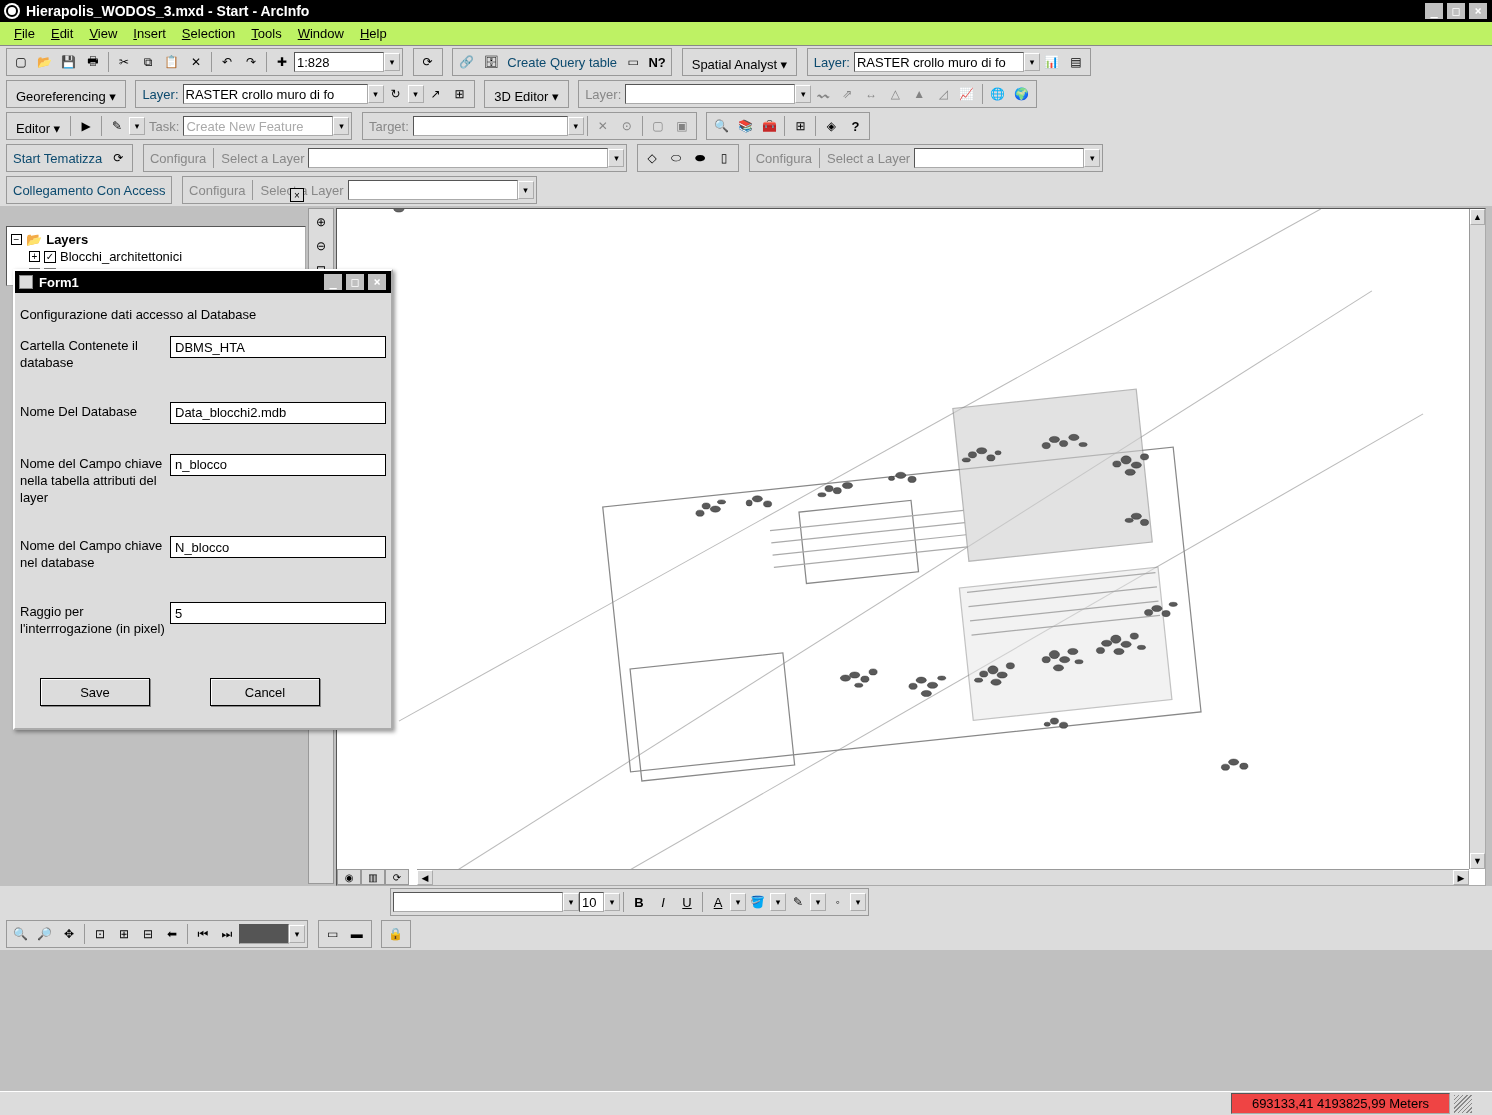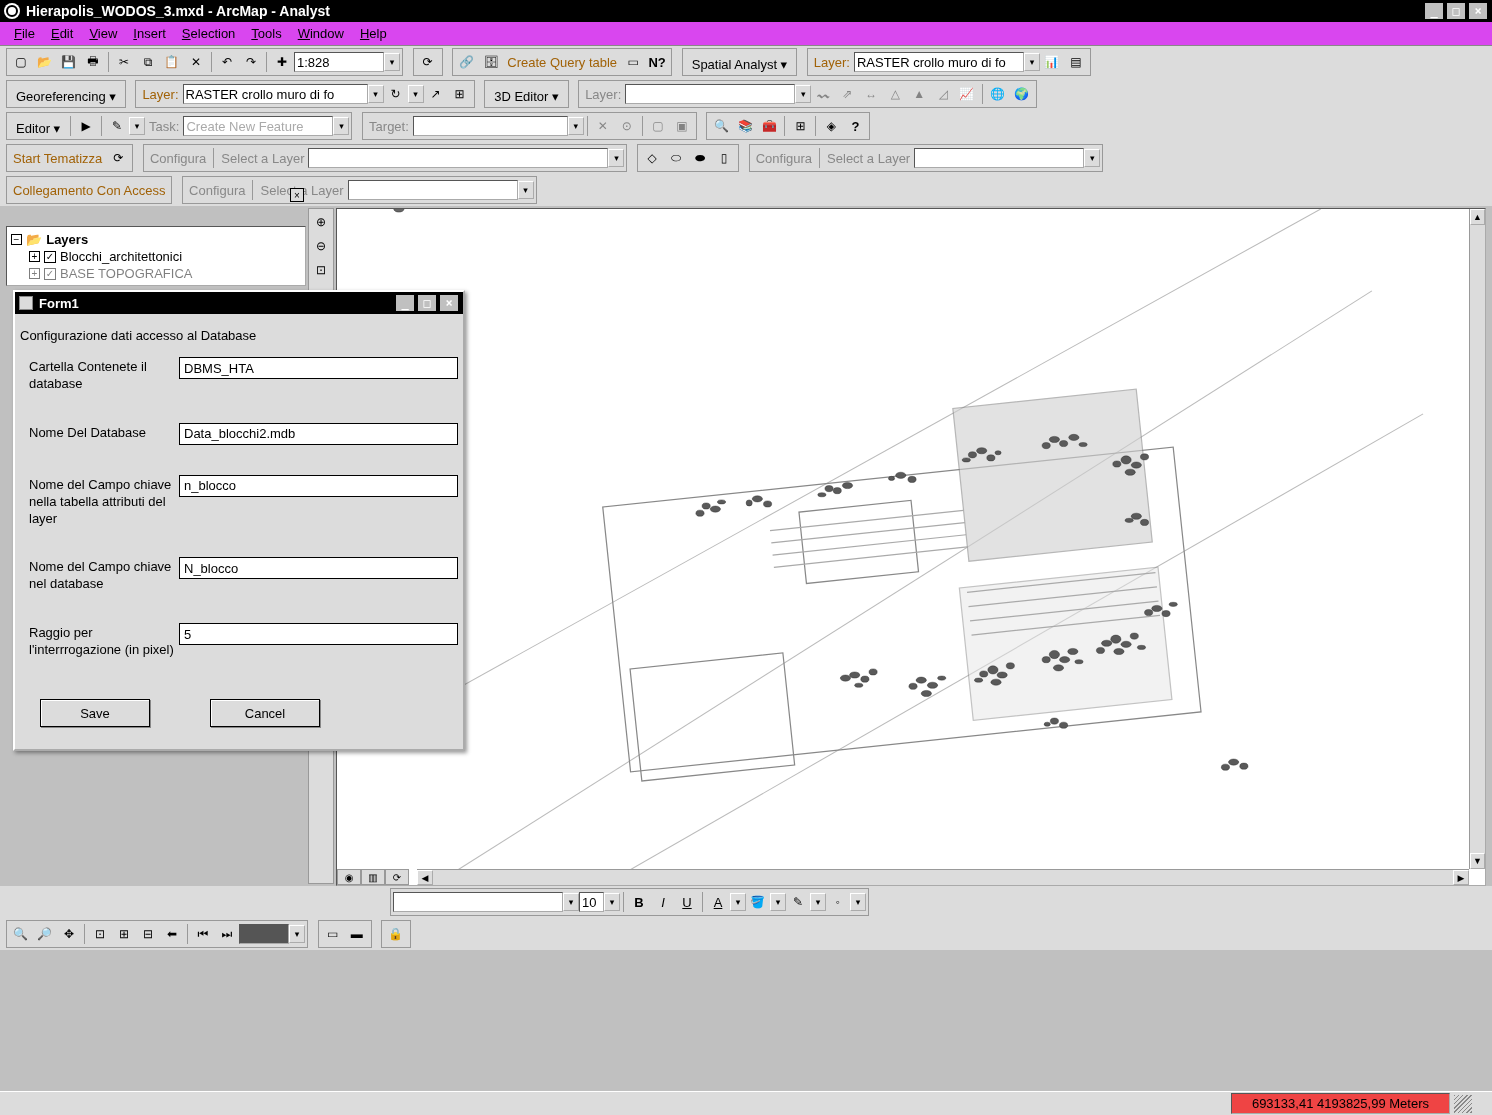--- a/index.html
+++ b/index.html
@@ -7,30 +7,30 @@
 
 
 .title-bar { background: #000; color: #fff; height: 22px; display: flex; align-items: center; padding: 0 4px; }
 .title-bar .icon-box { width:16px; height:16px; background:#fff; border-radius:50%; margin-right:6px; display:inline-block; position:relative; }
 .title-bar .icon-box::after { content:''; position:absolute; width:8px;height:8px;border:2px solid #000; border-radius:50%; top:2px; left:2px;}
 .title-text { flex: 1; font-weight: bold; font-size: 14px; }
 .win-btns { display: flex; gap: 2px; }
 .win-btn { width: 20px; height: 18px; background: #c0c0c0; border: 1px solid #000; display:flex;align-items:center;justify-content:center;font-family:monospace;font-weight:bold;font-size:12px; }
 
 
-.menu-bar { background:#d946ef; border-bottom:1px solid #888; height:24px; display:flex; align-items:center; padding:0 8px; gap:4px; }
+.menu-bar { background:#bef264; border-bottom:1px solid #888; height:24px; display:flex; align-items:center; padding:0 8px; gap:4px; }
 .menu-item { padding:2px 6px; }
 .menu-item u { text-decoration: underline; }
 
 
 .toolbar-area { background:#dcdcdc; }
 .toolbox { border:1px solid #999; display:inline-flex; align-items:center; background:#dcdcdc; margin:2px 0 2px 6px; padding:2px; vertical-align:top; height:28px; }
 .tbtn { width:22px; height:22px; border:1px solid #dcdcdc; margin:0 1px; display:flex;align-items:center;justify-content:center; background:#dcdcdc; font-size:12px;}
 .sep { width:1px; height:20px; background:#999; margin:0 3px;}
-.tlabel { padding:0 4px; color:#a16207; }
+.tlabel { padding:0 4px; color:#0c4a6e; }
 .tlabel.dim { color:#888; }
 .tdrop { height:20px; border:1px inset #aaa; background:#fff; display:flex; align-items:center; padding:0 2px; }
 .tdrop span{white-space:nowrap;overflow:hidden;}
 .darrow { width:16px; height:18px; background:#dcdcdc; border:1px outset #fff; display:flex;align-items:center;justify-content:center; font-size:9px;}
 .dd-btn { padding:0 6px; height:22px; display:flex; align-items:flex-end; border:1px solid #dcdcdc;}
 
 
 .main { display:flex; height:680px; }
 
 
@@ -56,40 +56,40 @@
 
 
 .bot-tools { background:#dcdcdc; }
 
 
 .status { position:absolute; bottom:0; left:0; right:0; height:24px; background:#dcdcdc; border-top:1px solid #fff; display:flex; justify-content:flex-end; align-items:center; padding-right:20px;}
 .status .coord{border:1px inset #aaa; background:#ef4444; padding:2px 20px; font-size:13px;}
 .status .grip{width:18px;height:18px;margin-left:4px; background:repeating-linear-gradient(135deg,#888 0 1px,transparent 1px 3px);}
 
 
-.dialog { position:absolute; left:13px; top:290px; width:452px; background:#dcdcdc; border:2px outset #fff; box-shadow:2px 2px 4px rgba(0,0,0,.4);}
+.dialog { position:absolute; left:13px; top:269px; width:380px; background:#dcdcdc; border:2px outset #fff; box-shadow:2px 2px 4px rgba(0,0,0,.4);}
 .dialog .dlg-title{background:#000;color:#fff;height:22px;display:flex;align-items:center;padding:2px 4px;}
 .dialog .dlg-title .dico{width:14px;height:14px;background:#dcdcdc;border:1px solid #888;margin-right:6px;}
 .dialog .dlg-title .t{flex:1;font-weight:bold;}
 .dlg-body{padding:10px 5px;}
 .dlg-sub{padding:4px 0 14px;}
-.frow{display:flex;align-items:flex-start;margin-bottom:30px;margin-left:9px;}
+.frow{display:flex;align-items:flex-start;margin-bottom:30px;}
 .frow .lbl{width:150px;padding-top:2px;line-height:1.3;}
 .frow input{flex:1;height:22px;border:1px solid #000;background:#fff;padding:0 4px;font-size:13px;}
 .dlg-btns{display:flex;gap:60px;padding:10px 0 12px 20px;}
 .dlg-btns button{width:110px;height:28px;border:1px solid #000;background:#dcdcdc;box-shadow:1px 1px 0 #888,inset 1px 1px 0 #fff;font-size:13px;}
 
 .row{white-space:nowrap;}
 </style>
 </head>
 <body>
 
 <div class="title-bar">
   <span class="icon-box"></span>
-  <span class="title-text">Hierapolis_WODOS_3.mxd - ArcMap - Analyst</span>
+  <span class="title-text">Hierapolis_WODOS_3.mxd - Start - ArcInfo</span>
   <div class="win-btns">
     <div class="win-btn">_</div>
     <div class="win-btn">□</div>
     <div class="win-btn">×</div>
   </div>
 </div>
 
 <div class="menu-bar">
   <span class="menu-item"><u>F</u>ile</span>
   <span class="menu-item"><u>E</u>dit</span>

